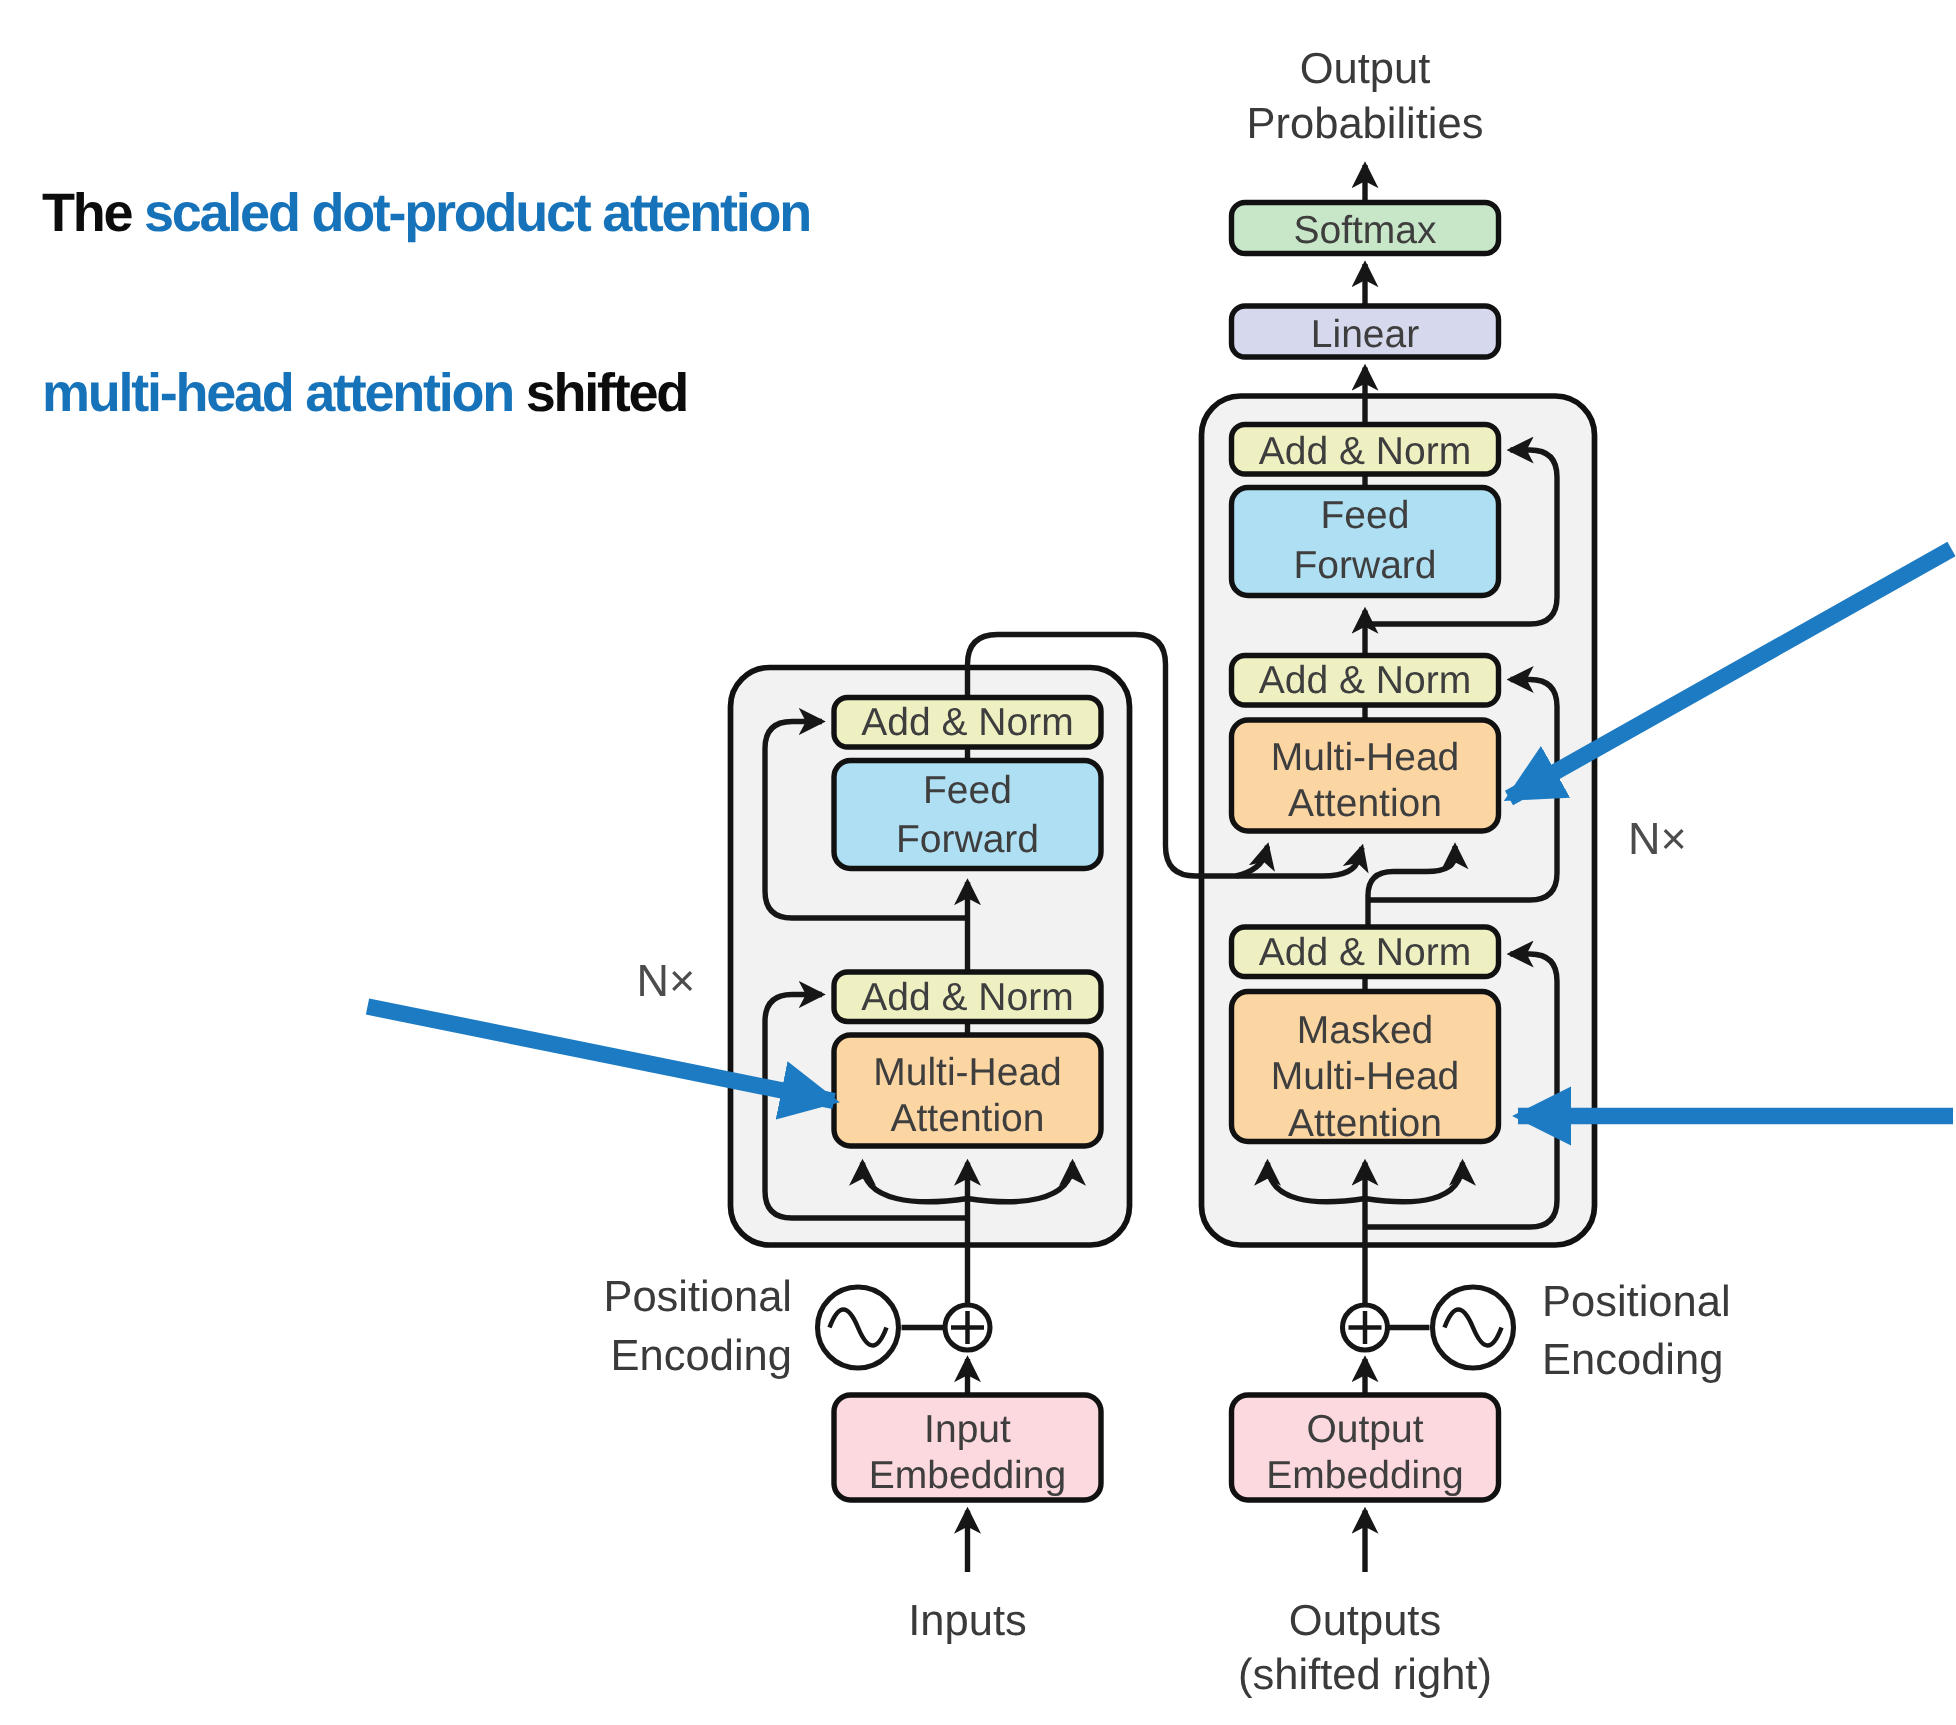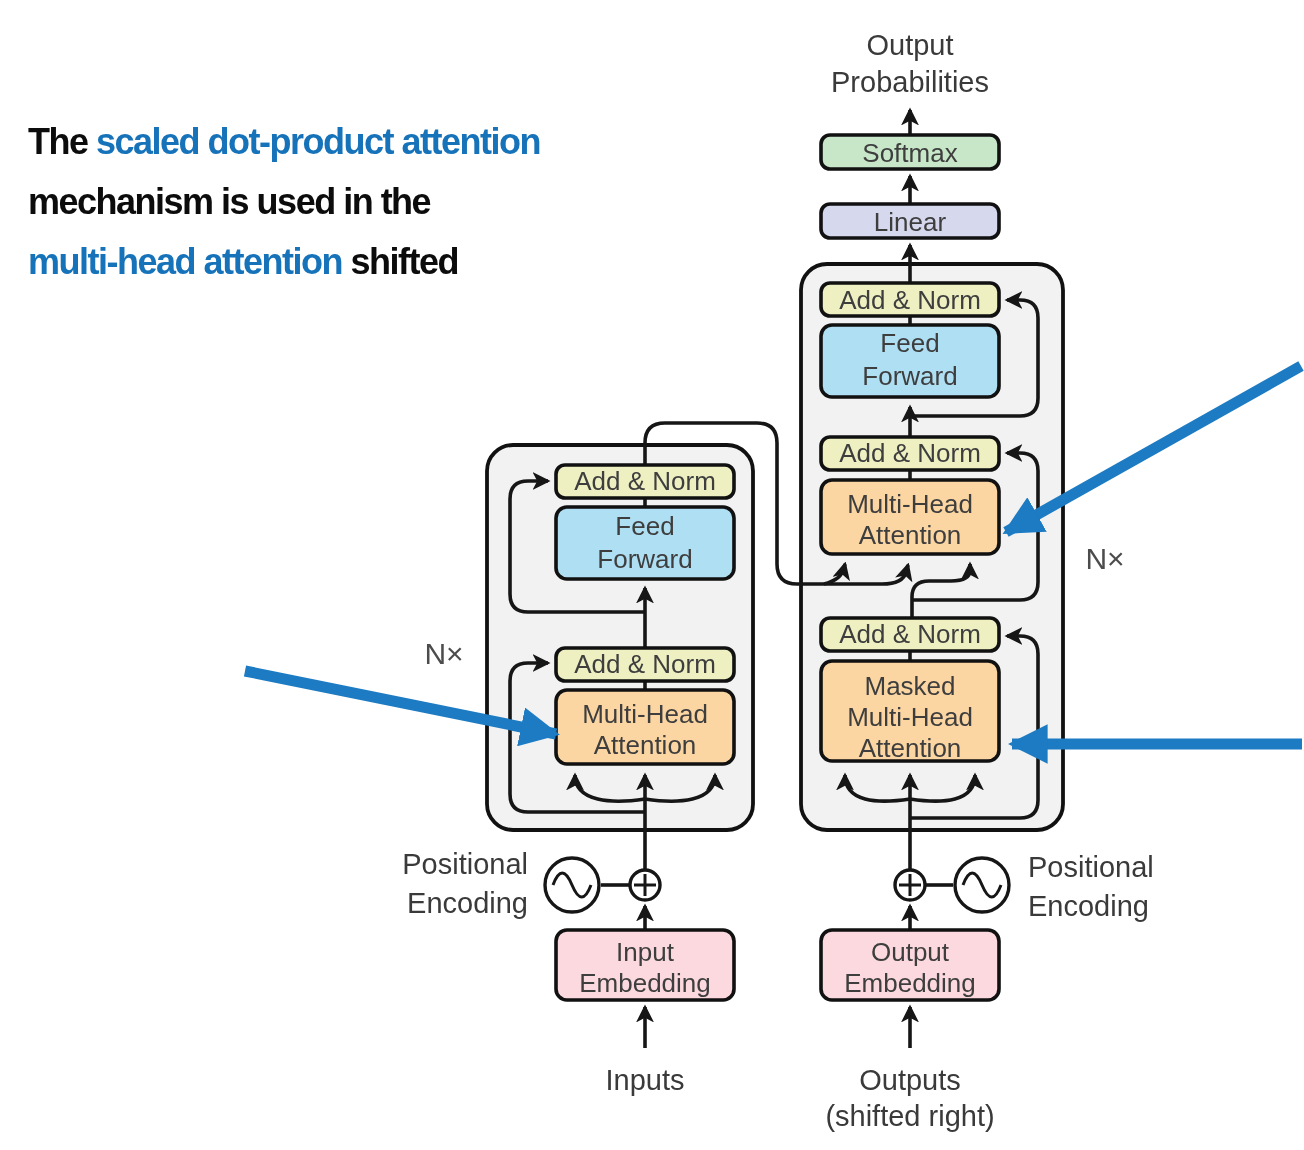--- a/index.html
+++ b/index.html
@@ -18,21 +18,21 @@
   .nx{font-size:30px;fill:#4c4c4c;text-anchor:middle;}
   .bluearrow{fill:none;stroke-width:11;}
   .sym{fill:#ffffff;stroke:#161616;stroke-width:3.4;}
   .symline{fill:none;stroke:#161616;stroke-width:3;}
 </style>
 </head>
 <body>
 
 <div class="page">
 
-  <div class="annotation"><span>The </span><span class="hl">scaled dot-product attention</span><br><span>mechanism is used in the</span><br><span class="hl">multi-head attention</span><span> shifted</span></div>
+  <div class="annotation"><span>The </span><span class="hl">scaled dot-product attention</span><br><br><span class="hl">multi-head attention</span><span> shifted</span></div>
 
   <svg width="1304" height="1150" viewBox="0 0 1304 1150">
     <defs>
       <marker id="arr" viewBox="0 0 10 10" refX="8.6" refY="5" markerWidth="5" markerHeight="5" orient="auto">
         <path d="M0 0 L10 5 L0 10 L2.6 5 Z" fill="#161616"></path>
       </marker>
       <marker id="barr" viewBox="0 0 10 10" refX="9" refY="5" markerWidth="3.6" markerHeight="3.6" orient="auto">
         <path d="M0 0 L10 5 L0 10 Z" fill="#1c7bc2"></path>
       </marker>
     </defs>

